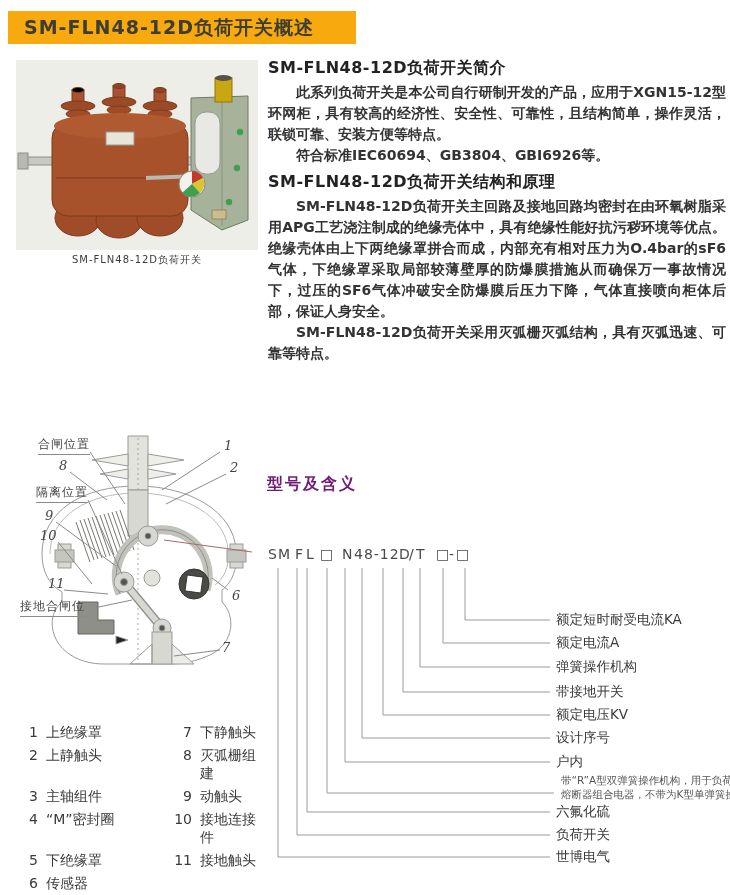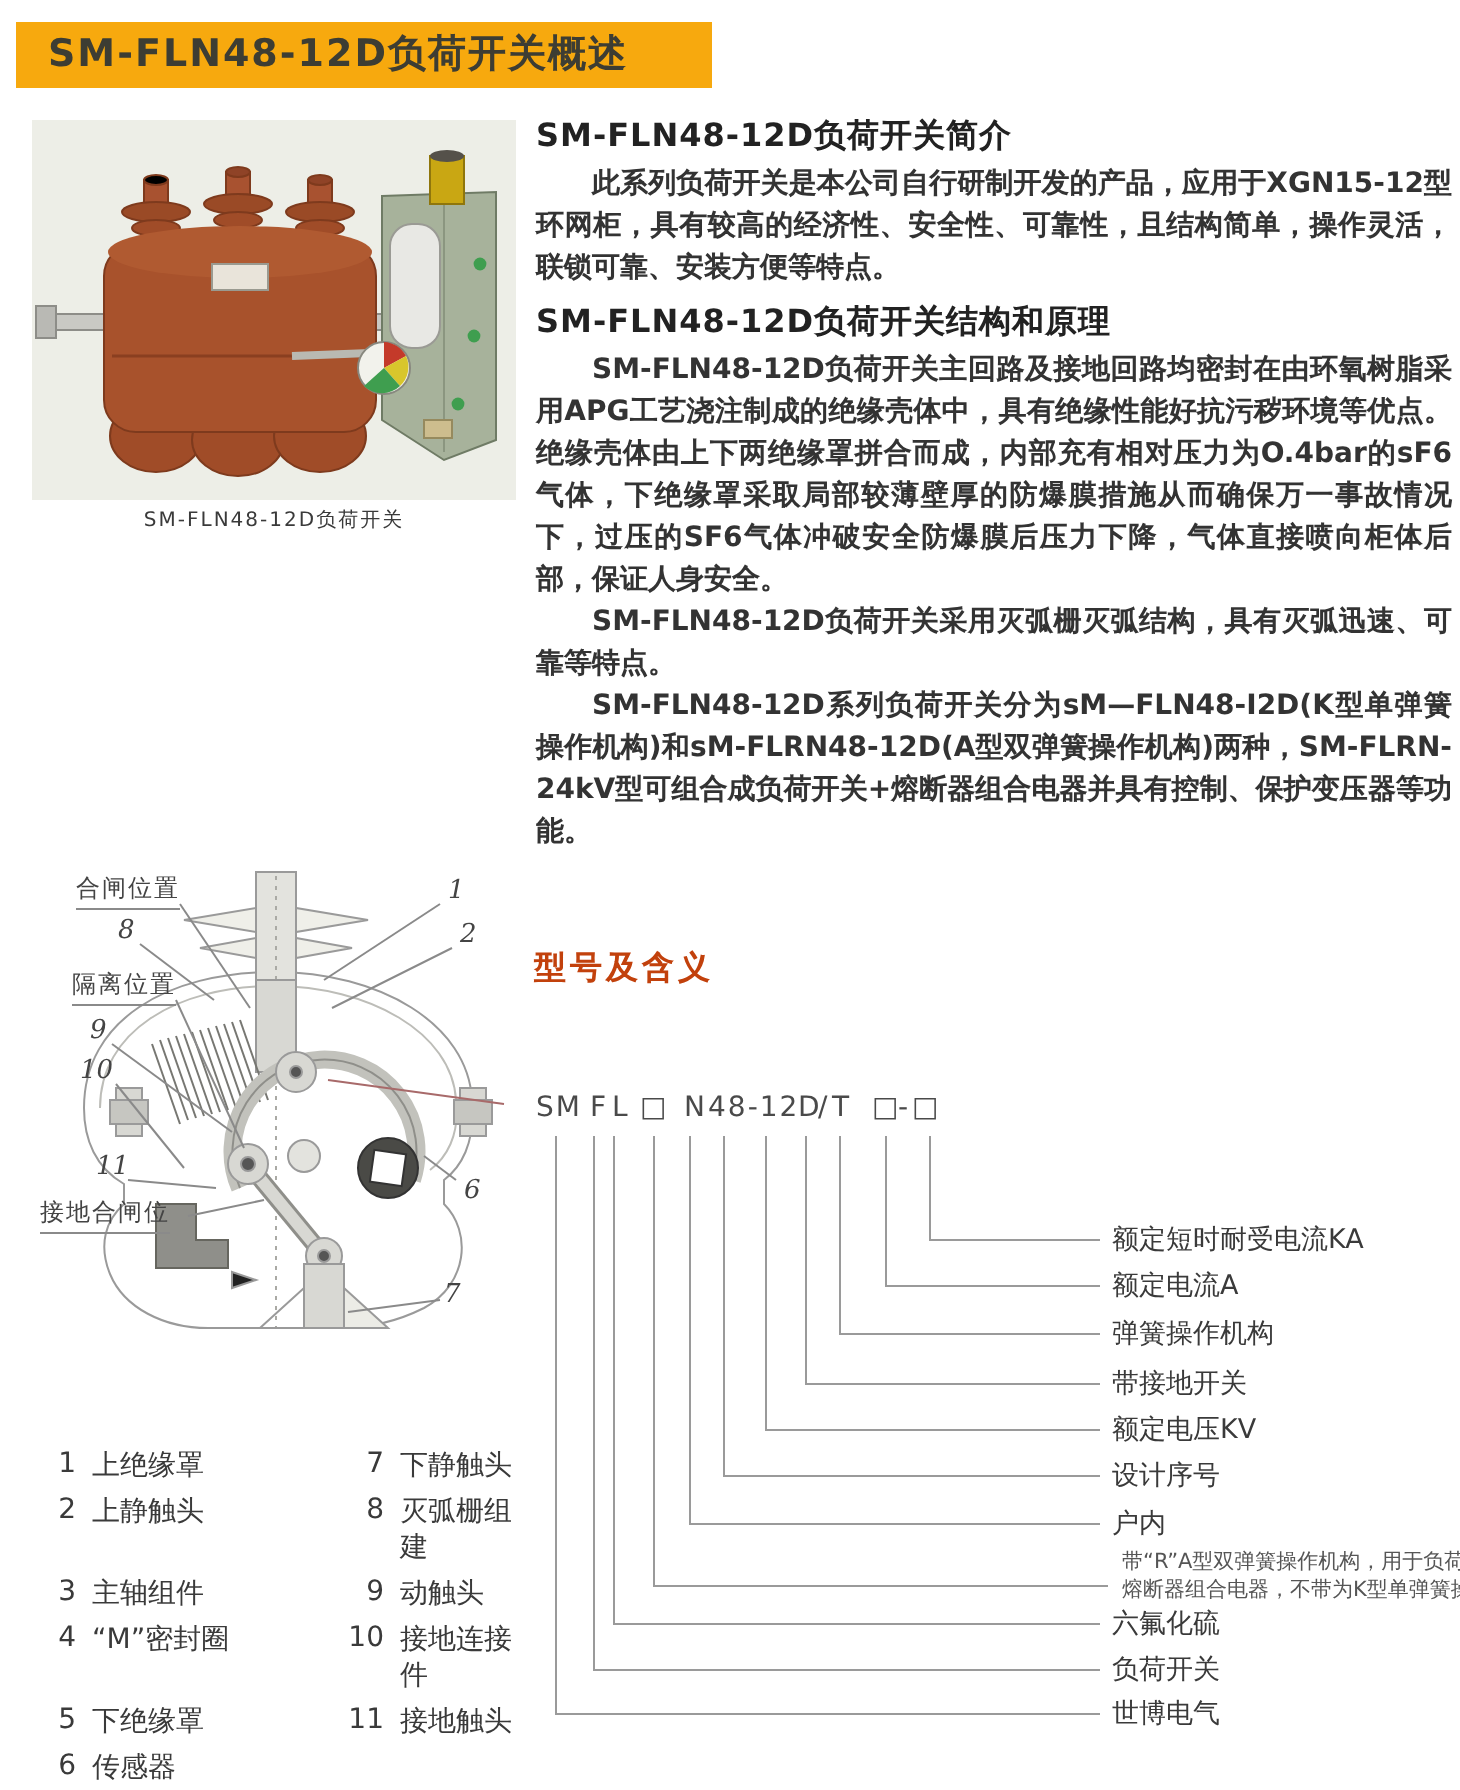--- a/index.html
+++ b/index.html
@@ -12,21 +12,21 @@
   
   .photo-box{position:absolute;left:16px;top:60px;width:242px;height:190px;background:#edeee7;}
   .photo-caption{position:absolute;left:16px;top:253px;width:242px;text-align:center;
                  font-size:10px;color:#3a3a3a;letter-spacing:1px;}
   
   .right-col{position:absolute;left:268px;top:58px;width:458px;}
   .sec-h{font-size:16px;font-weight:bold;color:#222;margin:0 0 3px 0;letter-spacing:0.5px;}
   .sec-h2{margin-top:6px;}
   .para{font-size:14px;line-height:21px;text-align:justify;margin:0;text-indent:2em;color:#333;font-weight:bold;}
   
-  .model-h{position:absolute;left:267px;top:474px;font-size:16px;font-weight:bold;color:#c2410c;letter-spacing:2px;}
+  .model-h{position:absolute;left:267px;top:474px;font-size:16px;font-weight:bold;color:#701a75;letter-spacing:2px;}
   .model-box{position:absolute;left:262px;top:540px;width:468px;height:345px;}
   .code-token{position:absolute;top:6px;font-size:14px;color:#4a4a4a;letter-spacing:1px;white-space:nowrap;}
   .m-label{position:absolute;left:294px;font-size:13.5px;color:#3a3a3a;white-space:nowrap;text-align:center;}
   .m-note{position:absolute;left:299px;font-size:10.5px;color:#555;white-space:nowrap;}
   .conn-svg{position:absolute;left:0;top:0;}
   
   .parts{position:absolute;left:12px;top:724px;width:250px;display:grid;
          grid-template-columns:26px 108px 30px 1fr;column-gap:8px;row-gap:5px;
          font-size:14px;color:#3a3a3a;}
   .part-num{text-align:right;}
@@ -96,24 +96,24 @@
         <circle cx="213" cy="142" r="3.2" fill="#3f9e4f"></circle>
         <rect x="196" y="150" width="14" height="9" fill="#cdbd8e" stroke="#968a5e"></rect>
       </g>
     </svg>
   </div>
   <div class="photo-caption">SM-FLN48-12D负荷开关</div>
 
   <div class="right-col">
     <div class="sec-h">SM-FLN48-12D负荷开关简介</div>
     <p class="para">此系列负荷开关是本公司自行研制开发的产品，应用于XGN15-12型环网柜，具有较高的经济性、安全性、可靠性，且结构简单，操作灵活，联锁可靠、安装方便等特点。</p>
+    <p class="para">符合标准IEC60694、GB3804、GBI6926等。</p>
     <div class="sec-h sec-h2">SM-FLN48-12D负荷开关结构和原理</div>
     <p class="para">SM-FLN48-12D负荷开关主回路及接地回路均密封在由环氧树脂采用APG工艺浇注制成的绝缘壳体中，具有绝缘性能好抗污秽环境等优点。绝缘壳体由上下两绝缘罩拼合而成，内部充有相对压力为O.4bar的sF6气体，下绝缘罩采取局部较薄壁厚的防爆膜措施从而确保万一事故情况下，过压的SF6气体冲破安全防爆膜后压力下降，气体直接喷向柜体后部，保证人身安全。</p>
     <p class="para">SM-FLN48-12D负荷开关采用灭弧栅灭弧结构，具有灭弧迅速、可靠等特点。</p>
-    <p class="para">SM-FLN48-12D系列负荷开关分为sM—FLN48-I2D(K型单弹簧操作机构)和sM-FLRN48-12D(A型双弹簧操作机构)两种，SM-FLRN-24kV型可组合成负荷开关+熔断器组合电器并具有控制、保护变压器等功能。</p>
   </div>
 
   <div class="model-h">型号及含义</div>
 
   <div class="model-box">
 
     <span class="code-token" style="left:6px">SM</span>
     <span class="code-token" style="left:33px">F</span>
     <span class="code-token" style="left:44px">L</span>
     <span class="code-token" style="left:58px">□</span>

